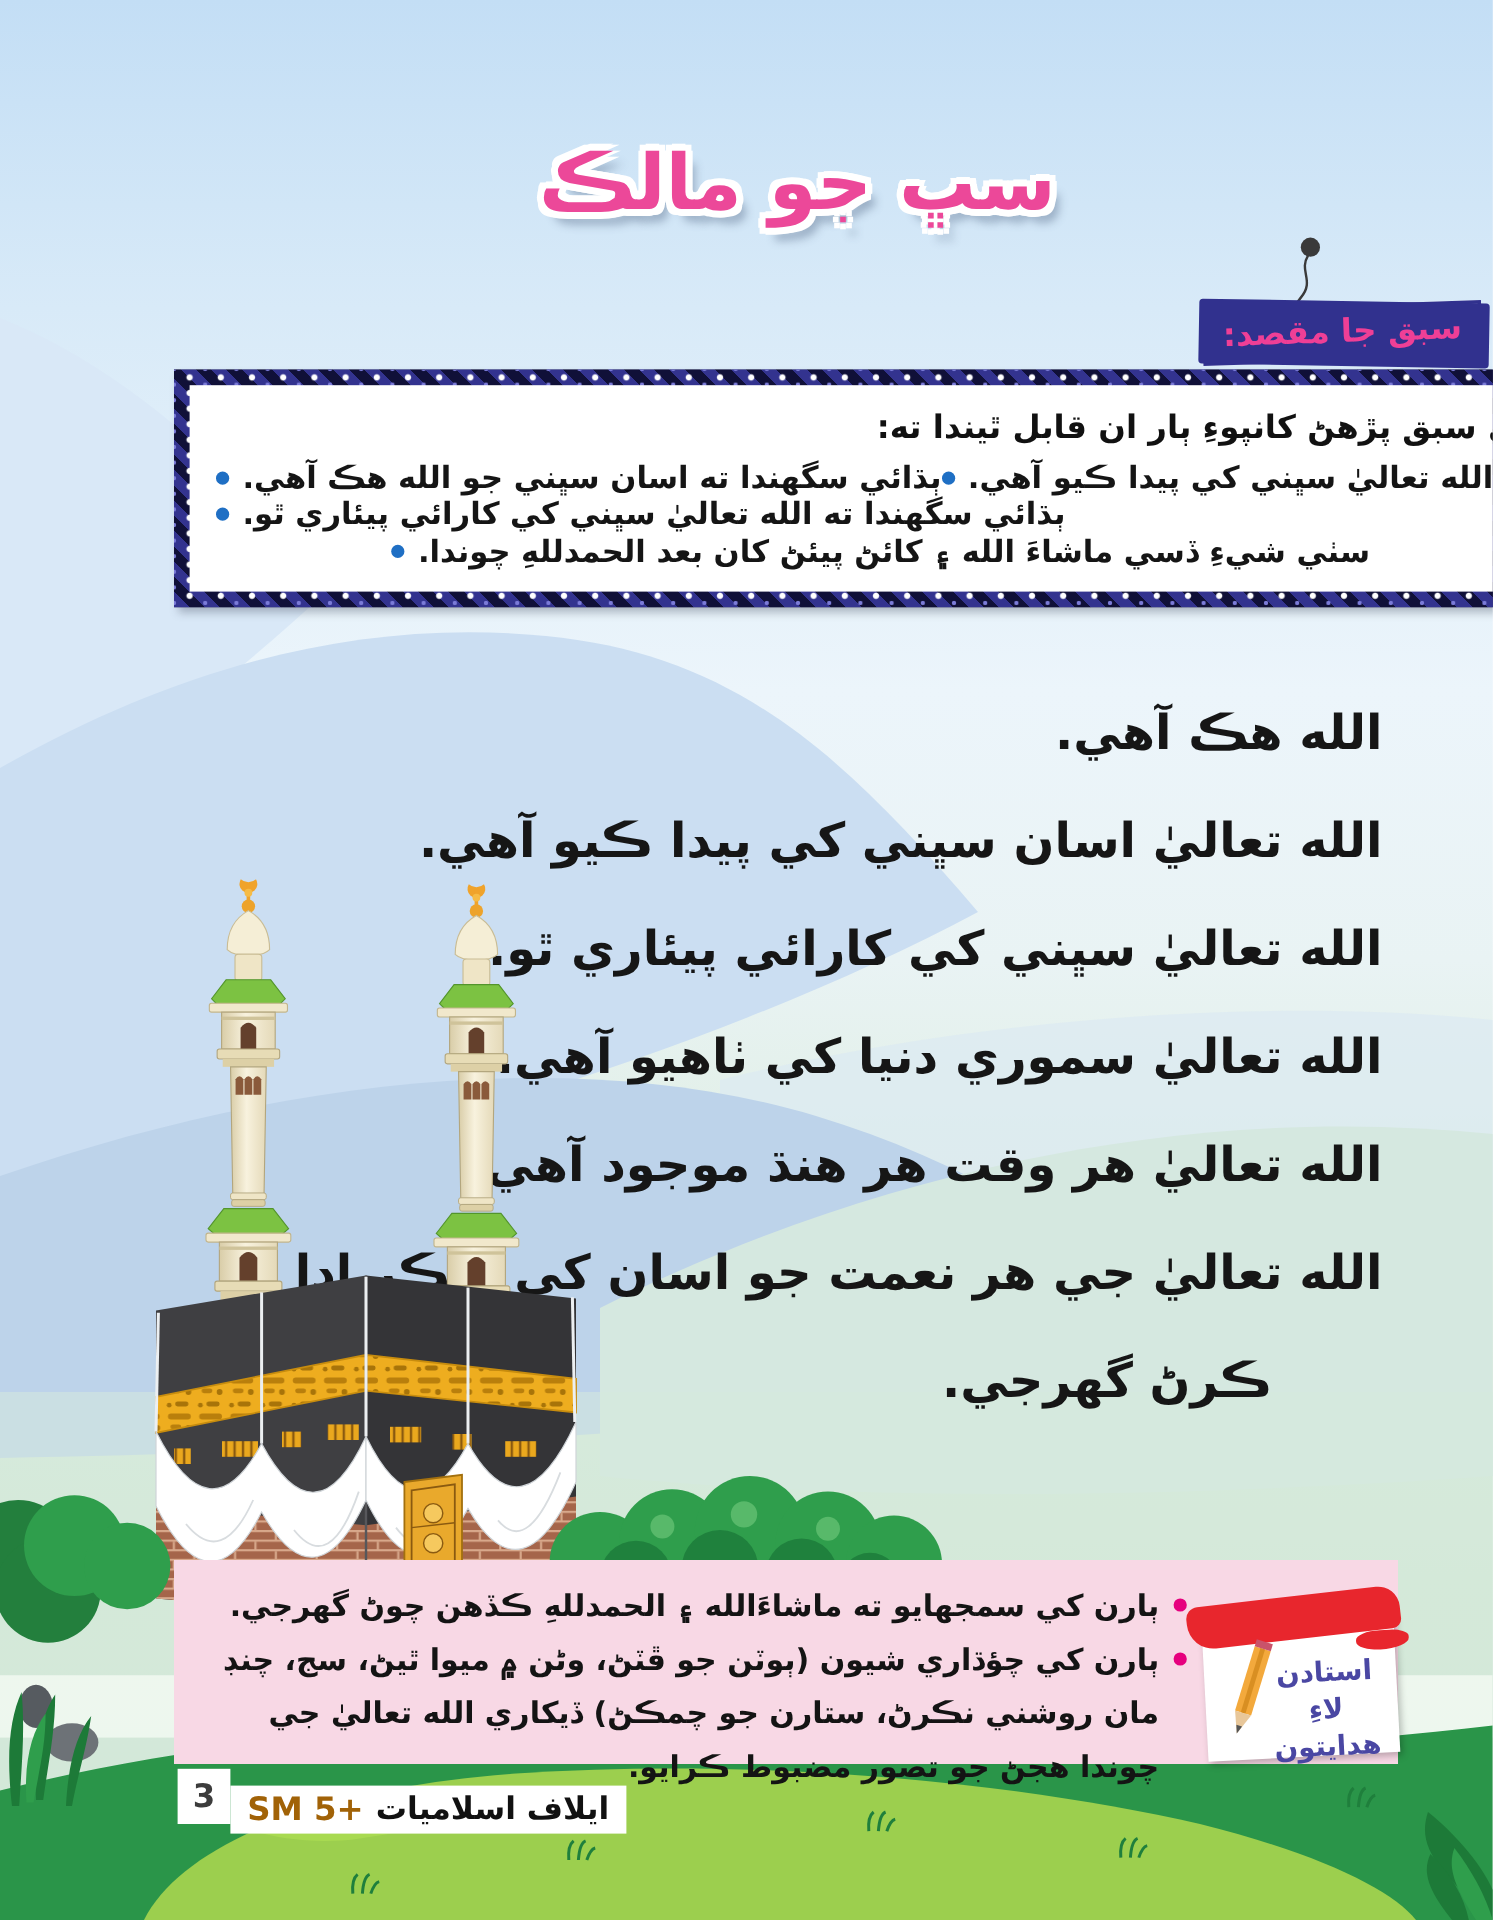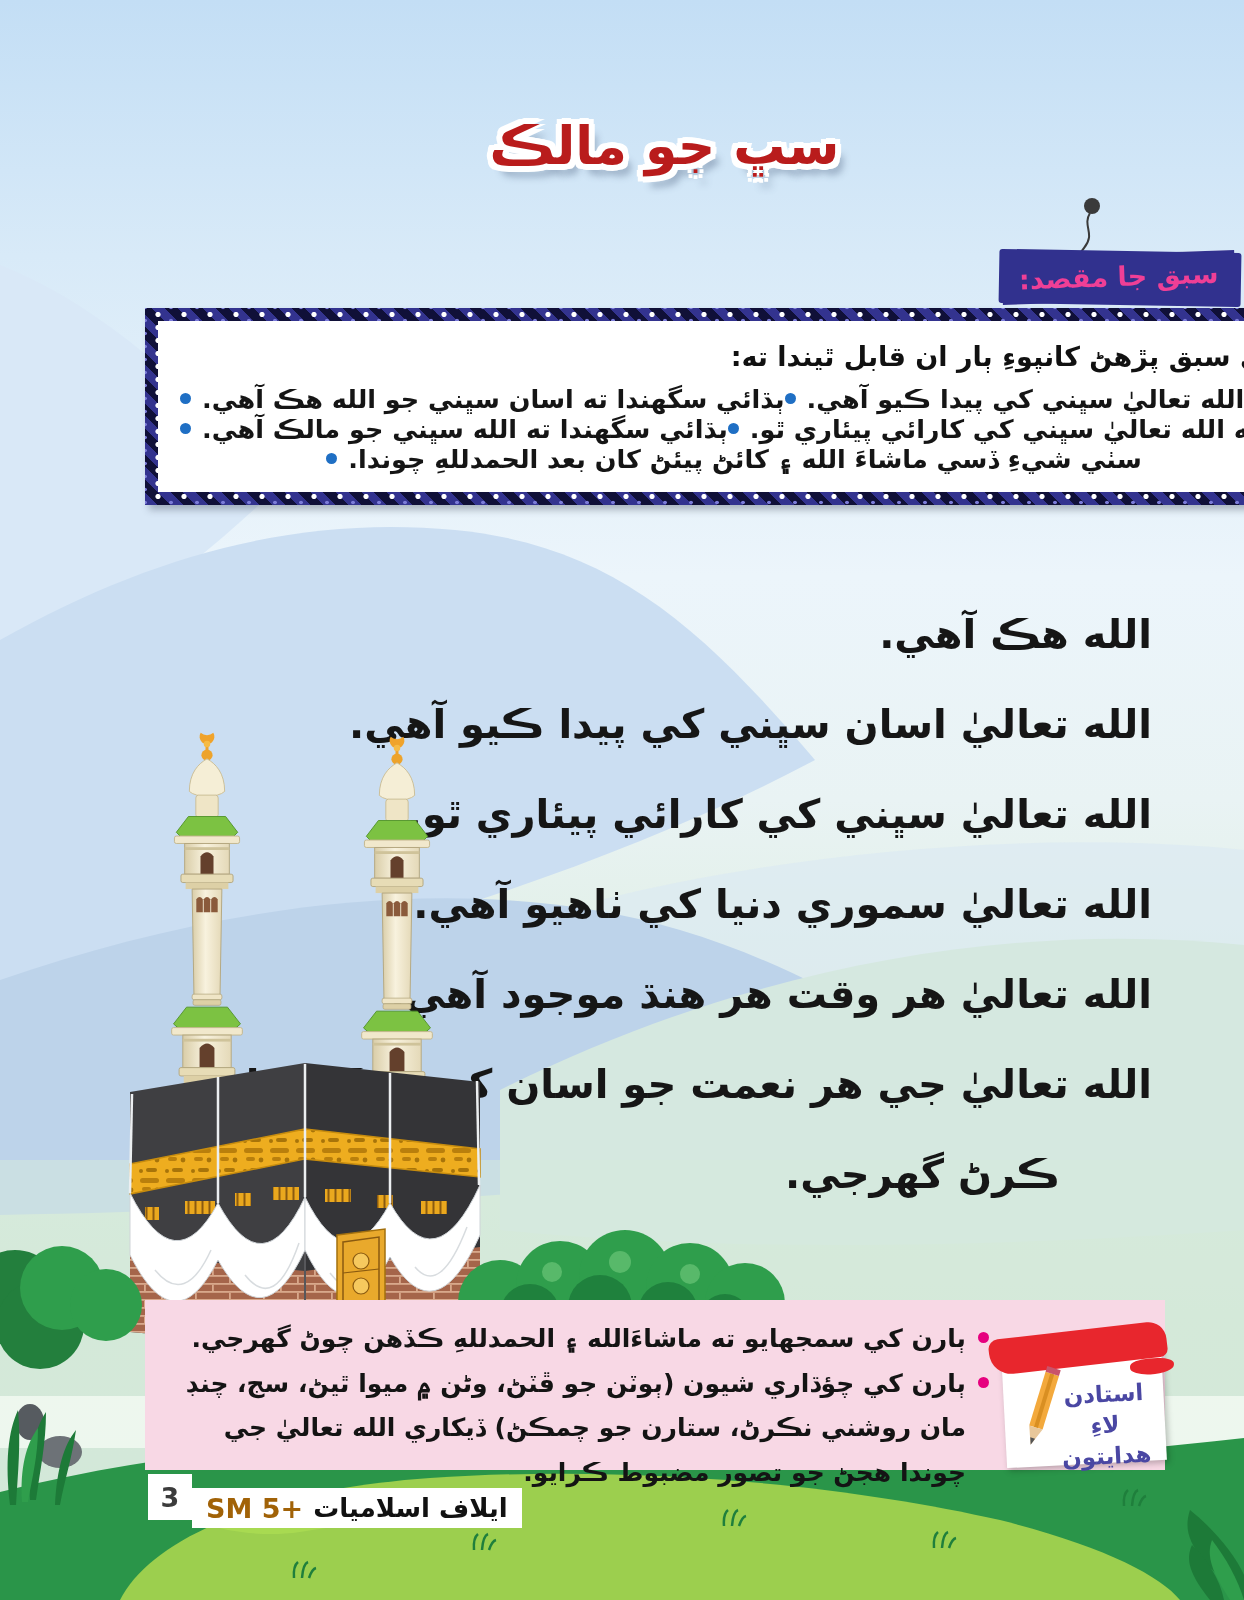--- a/index.html
+++ b/index.html
@@ -7,21 +7,21 @@
     width:1244px;height:1600px;overflow:hidden;position:relative;
     font-family:"DejaVu Sans","Liberation Sans",sans-serif;
     background:linear-gradient(180deg,#c3def5 0%,#d8eaf8 16%,#ecf5fb 36%,#e9f3f4 50%,#dcedde 66%,#d3e8d6 82%,#cfe6d2 100%);
   }
   .page{position:absolute;inset:0;}
   svg.layer{position:absolute;left:0;top:0;}
 
   
   .lesson-title{
     position:absolute;top:116px;left:85px;right:0;text-align:center;
-    font-size:52px;font-weight:bold;color:#b91c1c;direction:rtl;
+    font-size:64px;font-weight:bold;color:#ec4899;direction:rtl;
     text-shadow:
       -6px 0 0 #fff,6px 0 0 #fff,0 -6px 0 #fff,0 6px 0 #fff,
       -5px -5px 0 #fff,5px -5px 0 #fff,-5px 5px 0 #fff,5px 5px 0 #fff,
       8px 11px 7px rgba(90,110,140,.45);
   }
 
   
   .pin-wrap{position:absolute;left:1048px;top:196px;width:70px;height:70px;}
   .obj-tag{
     position:absolute;left:1002px;top:254px;transform:rotate(-2deg);
@@ -50,21 +50,21 @@
     direction:rtl;text-align:right;font-size:27px;font-weight:bold;color:#111;
     margin:4px 2px 6px 0;line-height:1.5;
   }
   .obj-row{display:flex;justify-content:space-between;align-items:center;margin-top:0;direction:ltr;}
   .obj-row.center{justify-content:center;}
   .obj-item{display:flex;align-items:center;gap:11px;direction:ltr;}
   .obj-dot{width:11px;height:11px;border-radius:50%;background:#1f6fc4;flex:0 0 auto;}
   .obj-text{direction:rtl;font-size:25.5px;font-weight:600;color:#151515;white-space:nowrap;}
 
   
-  .lesson{position:absolute;top:606px;right:92px;direction:rtl;text-align:right;}
+  .lesson{position:absolute;top:583px;right:92px;direction:rtl;text-align:right;}
   .lesson-line{font-size:40px;font-weight:bold;color:#161616;line-height:56px;height:90px;white-space:nowrap;}
   .lesson-line.indent{margin-right:92px;}
 
   
   .teacher-box{
     position:absolute;left:145px;top:1300px;width:1020px;height:170px;box-sizing:border-box;
     background:#f8d8e5;padding:17px 176px 4px 26px;direction:rtl;
   }
   .note-item{display:flex;align-items:flex-start;gap:12px;direction:rtl;}
   .note-dot{width:11px;height:11px;border-radius:50%;background:#e6007e;flex:0 0 auto;margin-top:15px;}
@@ -127,24 +127,20 @@
         <div class="obj-item">
           <span class="obj-dot"></span>
           <span class="obj-text">ٻڌائي سگهندا ته اسان سڀني جو الله هڪ آهي.</span>
         </div>
         <div class="obj-item">
           <span class="obj-dot"></span>
           <span class="obj-text">ٻڌائي سگهندا ته الله تعاليٰ سڀني کي پيدا ڪيو آهي.</span>
         </div>
       </div>
       <div class="obj-row">
-        <div class="obj-item">
-          <span class="obj-dot"></span>
-          <span class="obj-text">ٻڌائي سگهندا ته الله سڀني جو مالڪ آهي.</span>
-        </div>
         <div class="obj-item">
           <span class="obj-dot"></span>
           <span class="obj-text">ٻڌائي سگهندا ته الله تعاليٰ سڀني کي کارائي پيئاري ٿو.</span>
         </div>
       </div>
       <div class="obj-row center">
         <div class="obj-item">
           <span class="obj-dot"></span>
           <span class="obj-text">سٺي شيءِ ڏسي ماشاءَ الله ۽ کائڻ پيئڻ کان بعد الحمدللهِ چوندا.</span>
         </div>

